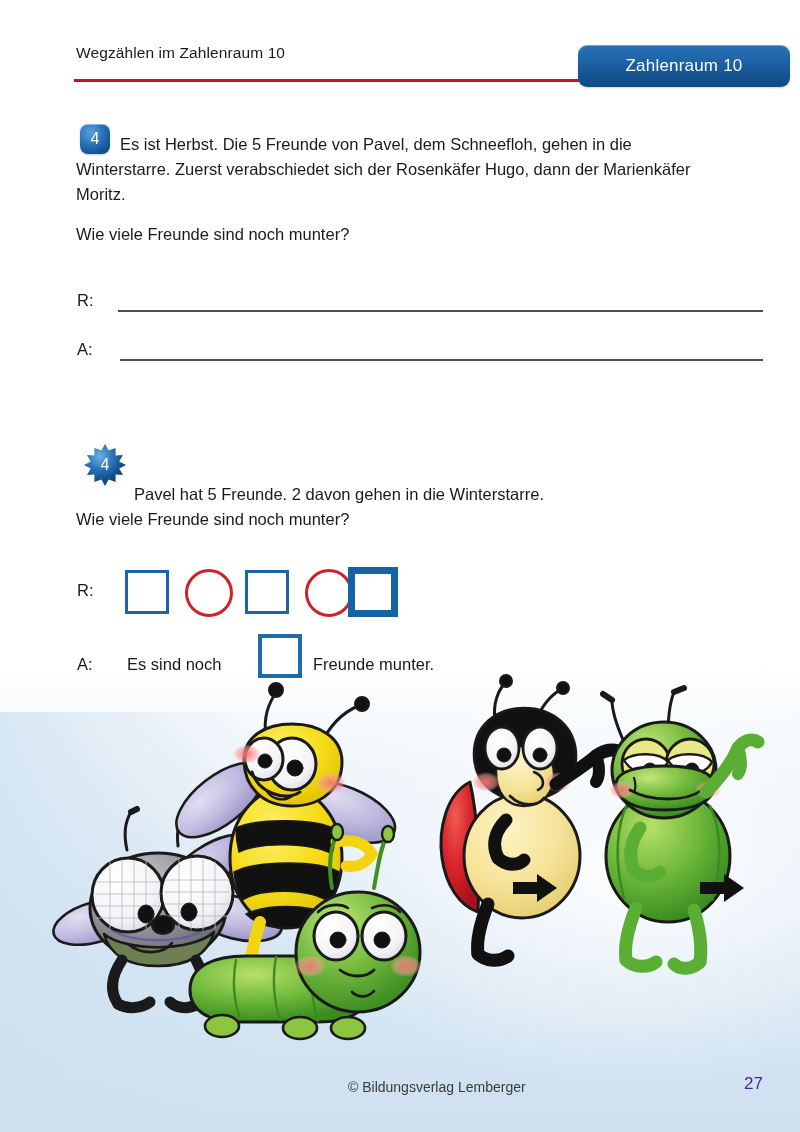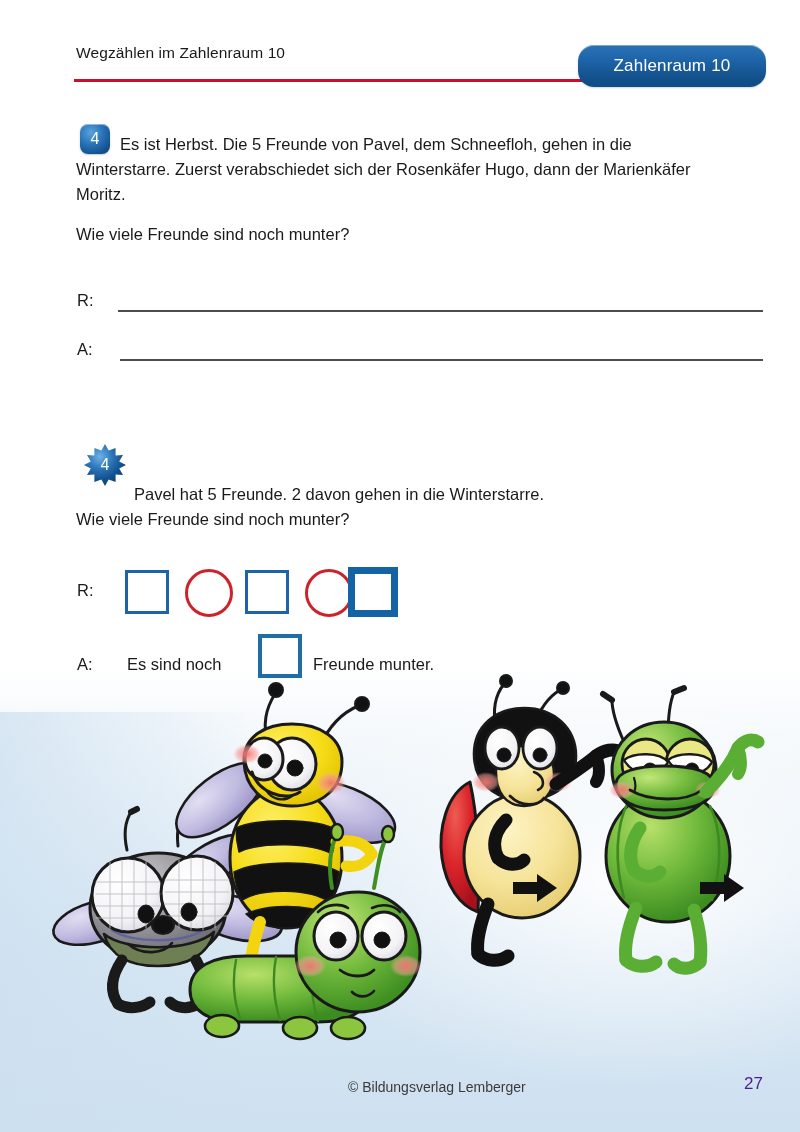--- a/index.html
+++ b/index.html
@@ -67,23 +67,23 @@
     left: 74px;
     top: 79px;
     width: 520px;
     height: 3px;
     background: #c8102e;
   }
   .header-badge {
     position: absolute;
     left: 578px;
     top: 45px;
-    width: 188px;
+    width: 212px;
     height: 42px;
-    border-radius: 16px;
+    border-radius: 9px;
     background: linear-gradient(to bottom, #2a72b5 0%, #1e63a8 38%, #14538f 72%, #0f4b84 100%);
     box-shadow: inset 0 1px 0 rgba(255,255,255,0.38), 0 1px 2px rgba(0,0,0,0.18);
     display: flex;
     align-items: center;
     justify-content: center;
   }
   .header-badge-label {
     color: #ffffff;
     font-size: 17px;
     letter-spacing: 0.2px;

